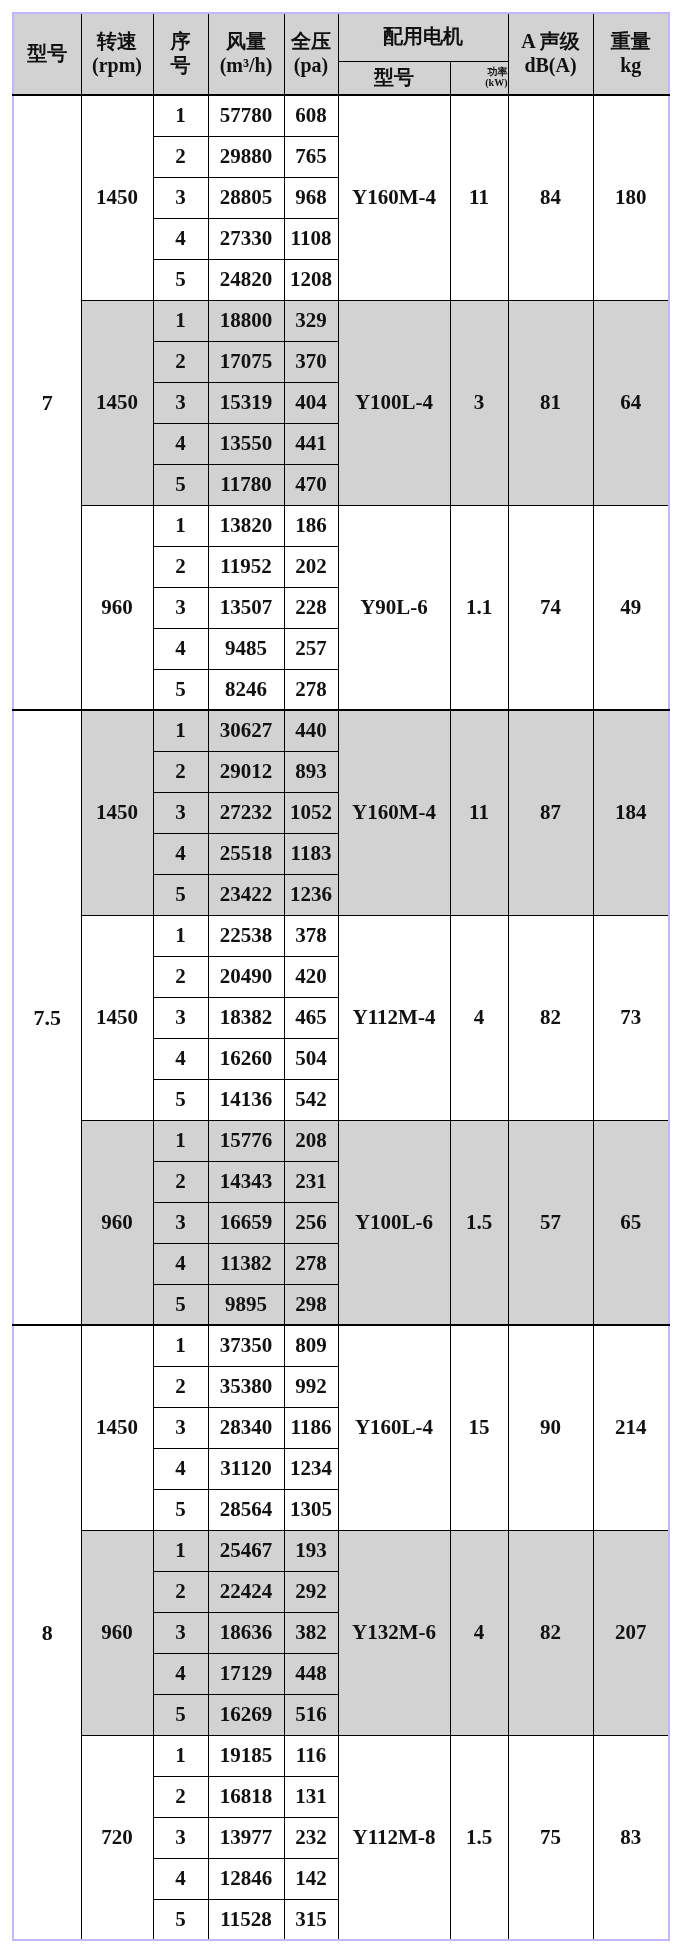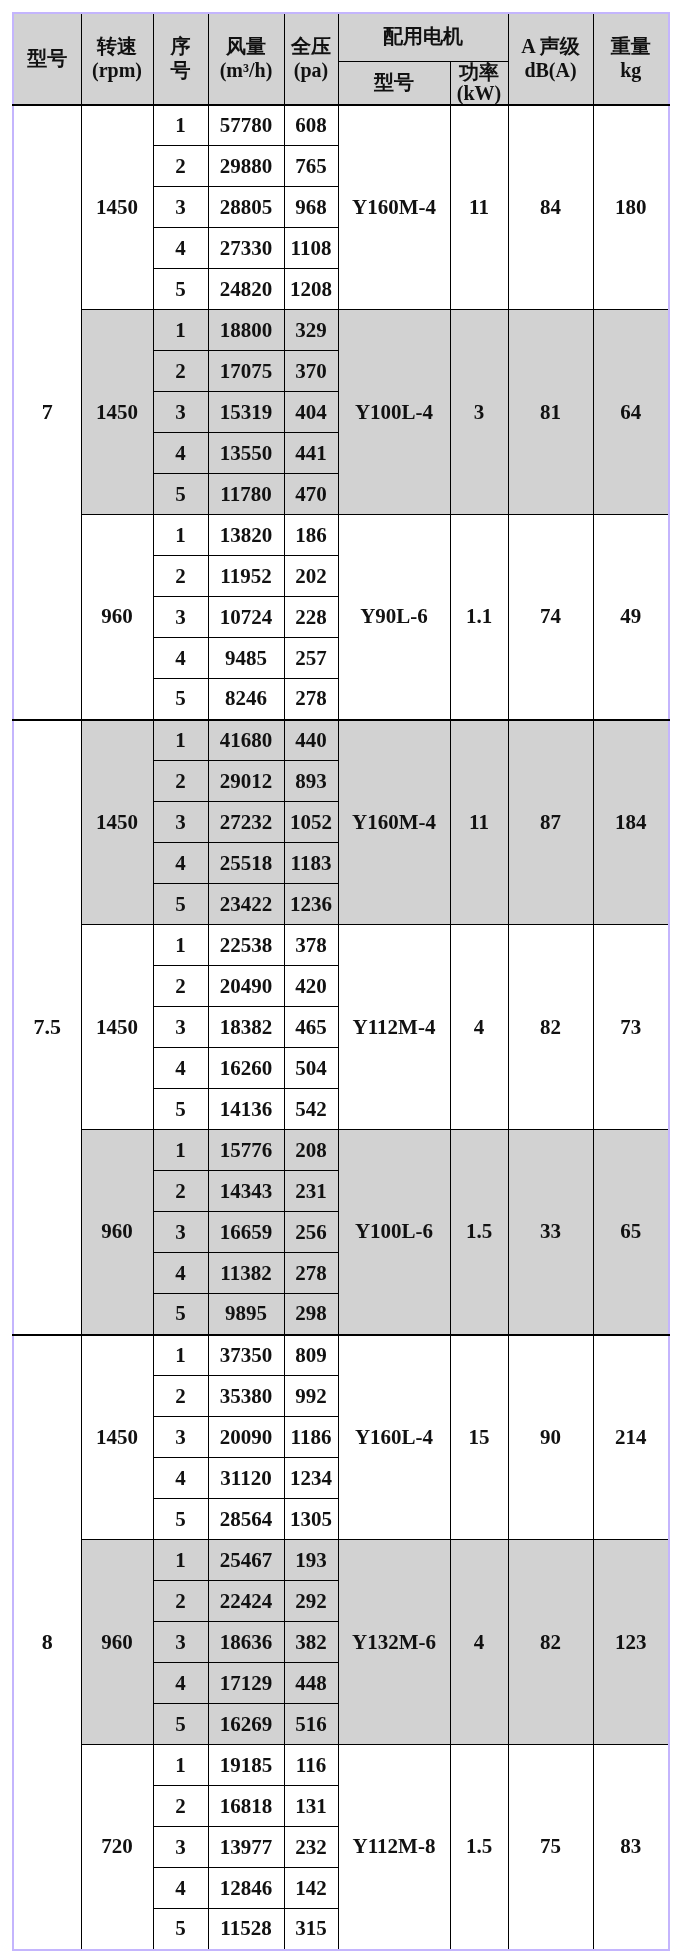--- a/index.html
+++ b/index.html
@@ -29,22 +29,23 @@
     background: #d2d2d2;
     font-weight: bold;
     font-size: 20px;
     line-height: 1.18;
     white-space: pre-line;
   }
   thead tr.h1 { height: 48px; }
   thead tr.h2 { height: 34px; }
   thead th.deep { border-bottom: 2px solid #000; }
   thead th.sub-small {
-    font-size: 20px;
+    font-size: 10px;
     line-height: 1.05;
+    text-align: right;
   }
   tbody td {
     font-size: 21px;
     font-weight: bold;
     height: 41px;
     background: #ffffff;
   }
   tbody tr { height: 41px; }
   tbody td.g { background: #d2d2d2; }
   tbody td.model-col { background: #ffffff; font-size: 22px; }
@@ -161,38 +162,38 @@
           <td rowspan="5">74</td>
           <td rowspan="5">49</td>
         </tr>
         <tr>
           <td>2</td>
           <td>11952</td>
           <td>202</td>
         </tr>
         <tr>
           <td>3</td>
-          <td>10724</td>
+          <td>13507</td>
           <td>228</td>
         </tr>
         <tr>
           <td>4</td>
           <td>9485</td>
           <td>257</td>
         </tr>
         <tr>
           <td>5</td>
           <td>8246</td>
           <td>278</td>
         </tr>
         <tr class="group-start">
           <td class="model-col" rowspan="15">7.5</td>
           <td class="g" rowspan="5">1450</td>
           <td class="g">1</td>
-          <td class="g">41680</td>
+          <td class="g">30627</td>
           <td class="g">440</td>
           <td class="g" rowspan="5">Y160M-4</td>
           <td class="g" rowspan="5">11</td>
           <td class="g" rowspan="5">87</td>
           <td class="g" rowspan="5">184</td>
         </tr>
         <tr>
           <td class="g">2</td>
           <td class="g">29012</td>
           <td class="g">893</td>
@@ -242,21 +243,21 @@
           <td>14136</td>
           <td>542</td>
         </tr>
         <tr>
           <td class="g" rowspan="5">960</td>
           <td class="g">1</td>
           <td class="g">15776</td>
           <td class="g">208</td>
           <td class="g" rowspan="5">Y100L-6</td>
           <td class="g" rowspan="5">1.5</td>
-          <td class="g" rowspan="5">33</td>
+          <td class="g" rowspan="5">57</td>
           <td class="g" rowspan="5">65</td>
         </tr>
         <tr>
           <td class="g">2</td>
           <td class="g">14343</td>
           <td class="g">231</td>
         </tr>
         <tr>
           <td class="g">3</td>
           <td class="g">16659</td>
@@ -283,42 +284,42 @@
           <td rowspan="5">90</td>
           <td rowspan="5">214</td>
         </tr>
         <tr>
           <td>2</td>
           <td>35380</td>
           <td>992</td>
         </tr>
         <tr>
           <td>3</td>
-          <td>20090</td>
+          <td>28340</td>
           <td>1186</td>
         </tr>
         <tr>
           <td>4</td>
           <td>31120</td>
           <td>1234</td>
         </tr>
         <tr>
           <td>5</td>
           <td>28564</td>
           <td>1305</td>
         </tr>
         <tr>
           <td class="g" rowspan="5">960</td>
           <td class="g">1</td>
           <td class="g">25467</td>
           <td class="g">193</td>
           <td class="g" rowspan="5">Y132M-6</td>
           <td class="g" rowspan="5">4</td>
           <td class="g" rowspan="5">82</td>
-          <td class="g" rowspan="5">123</td>
+          <td class="g" rowspan="5">207</td>
         </tr>
         <tr>
           <td class="g">2</td>
           <td class="g">22424</td>
           <td class="g">292</td>
         </tr>
         <tr>
           <td class="g">3</td>
           <td class="g">18636</td>
           <td class="g">382</td>

